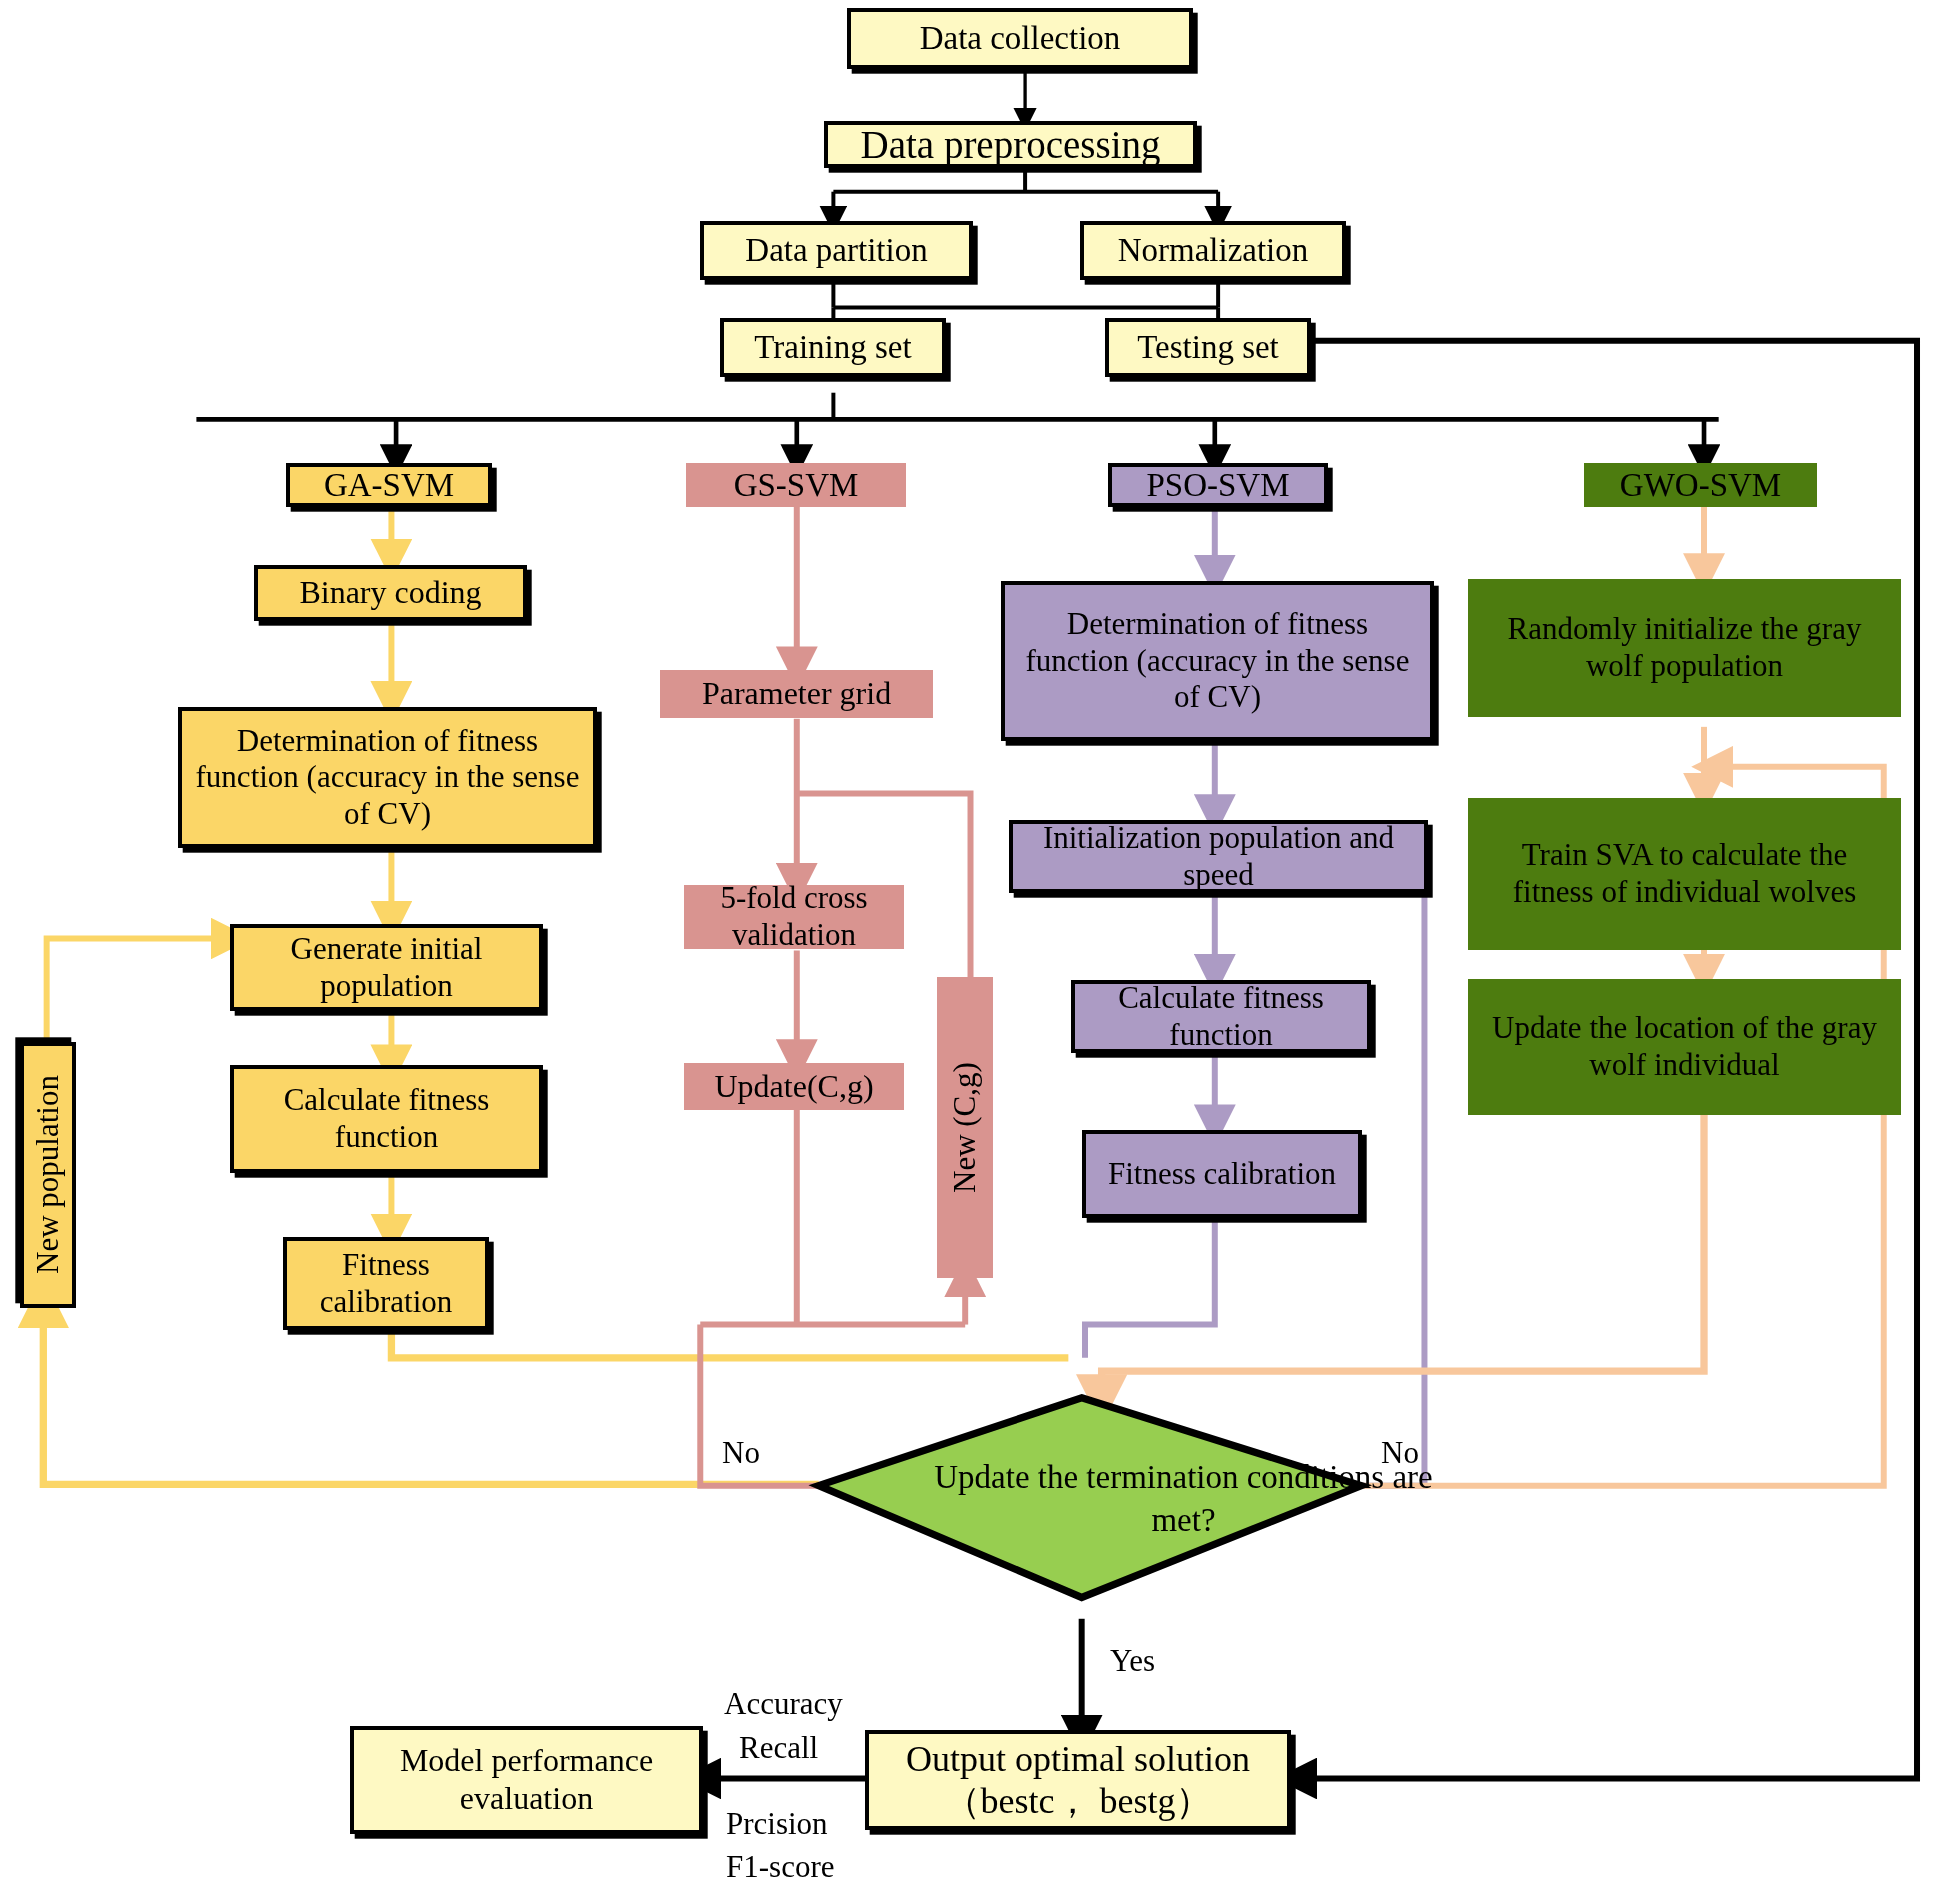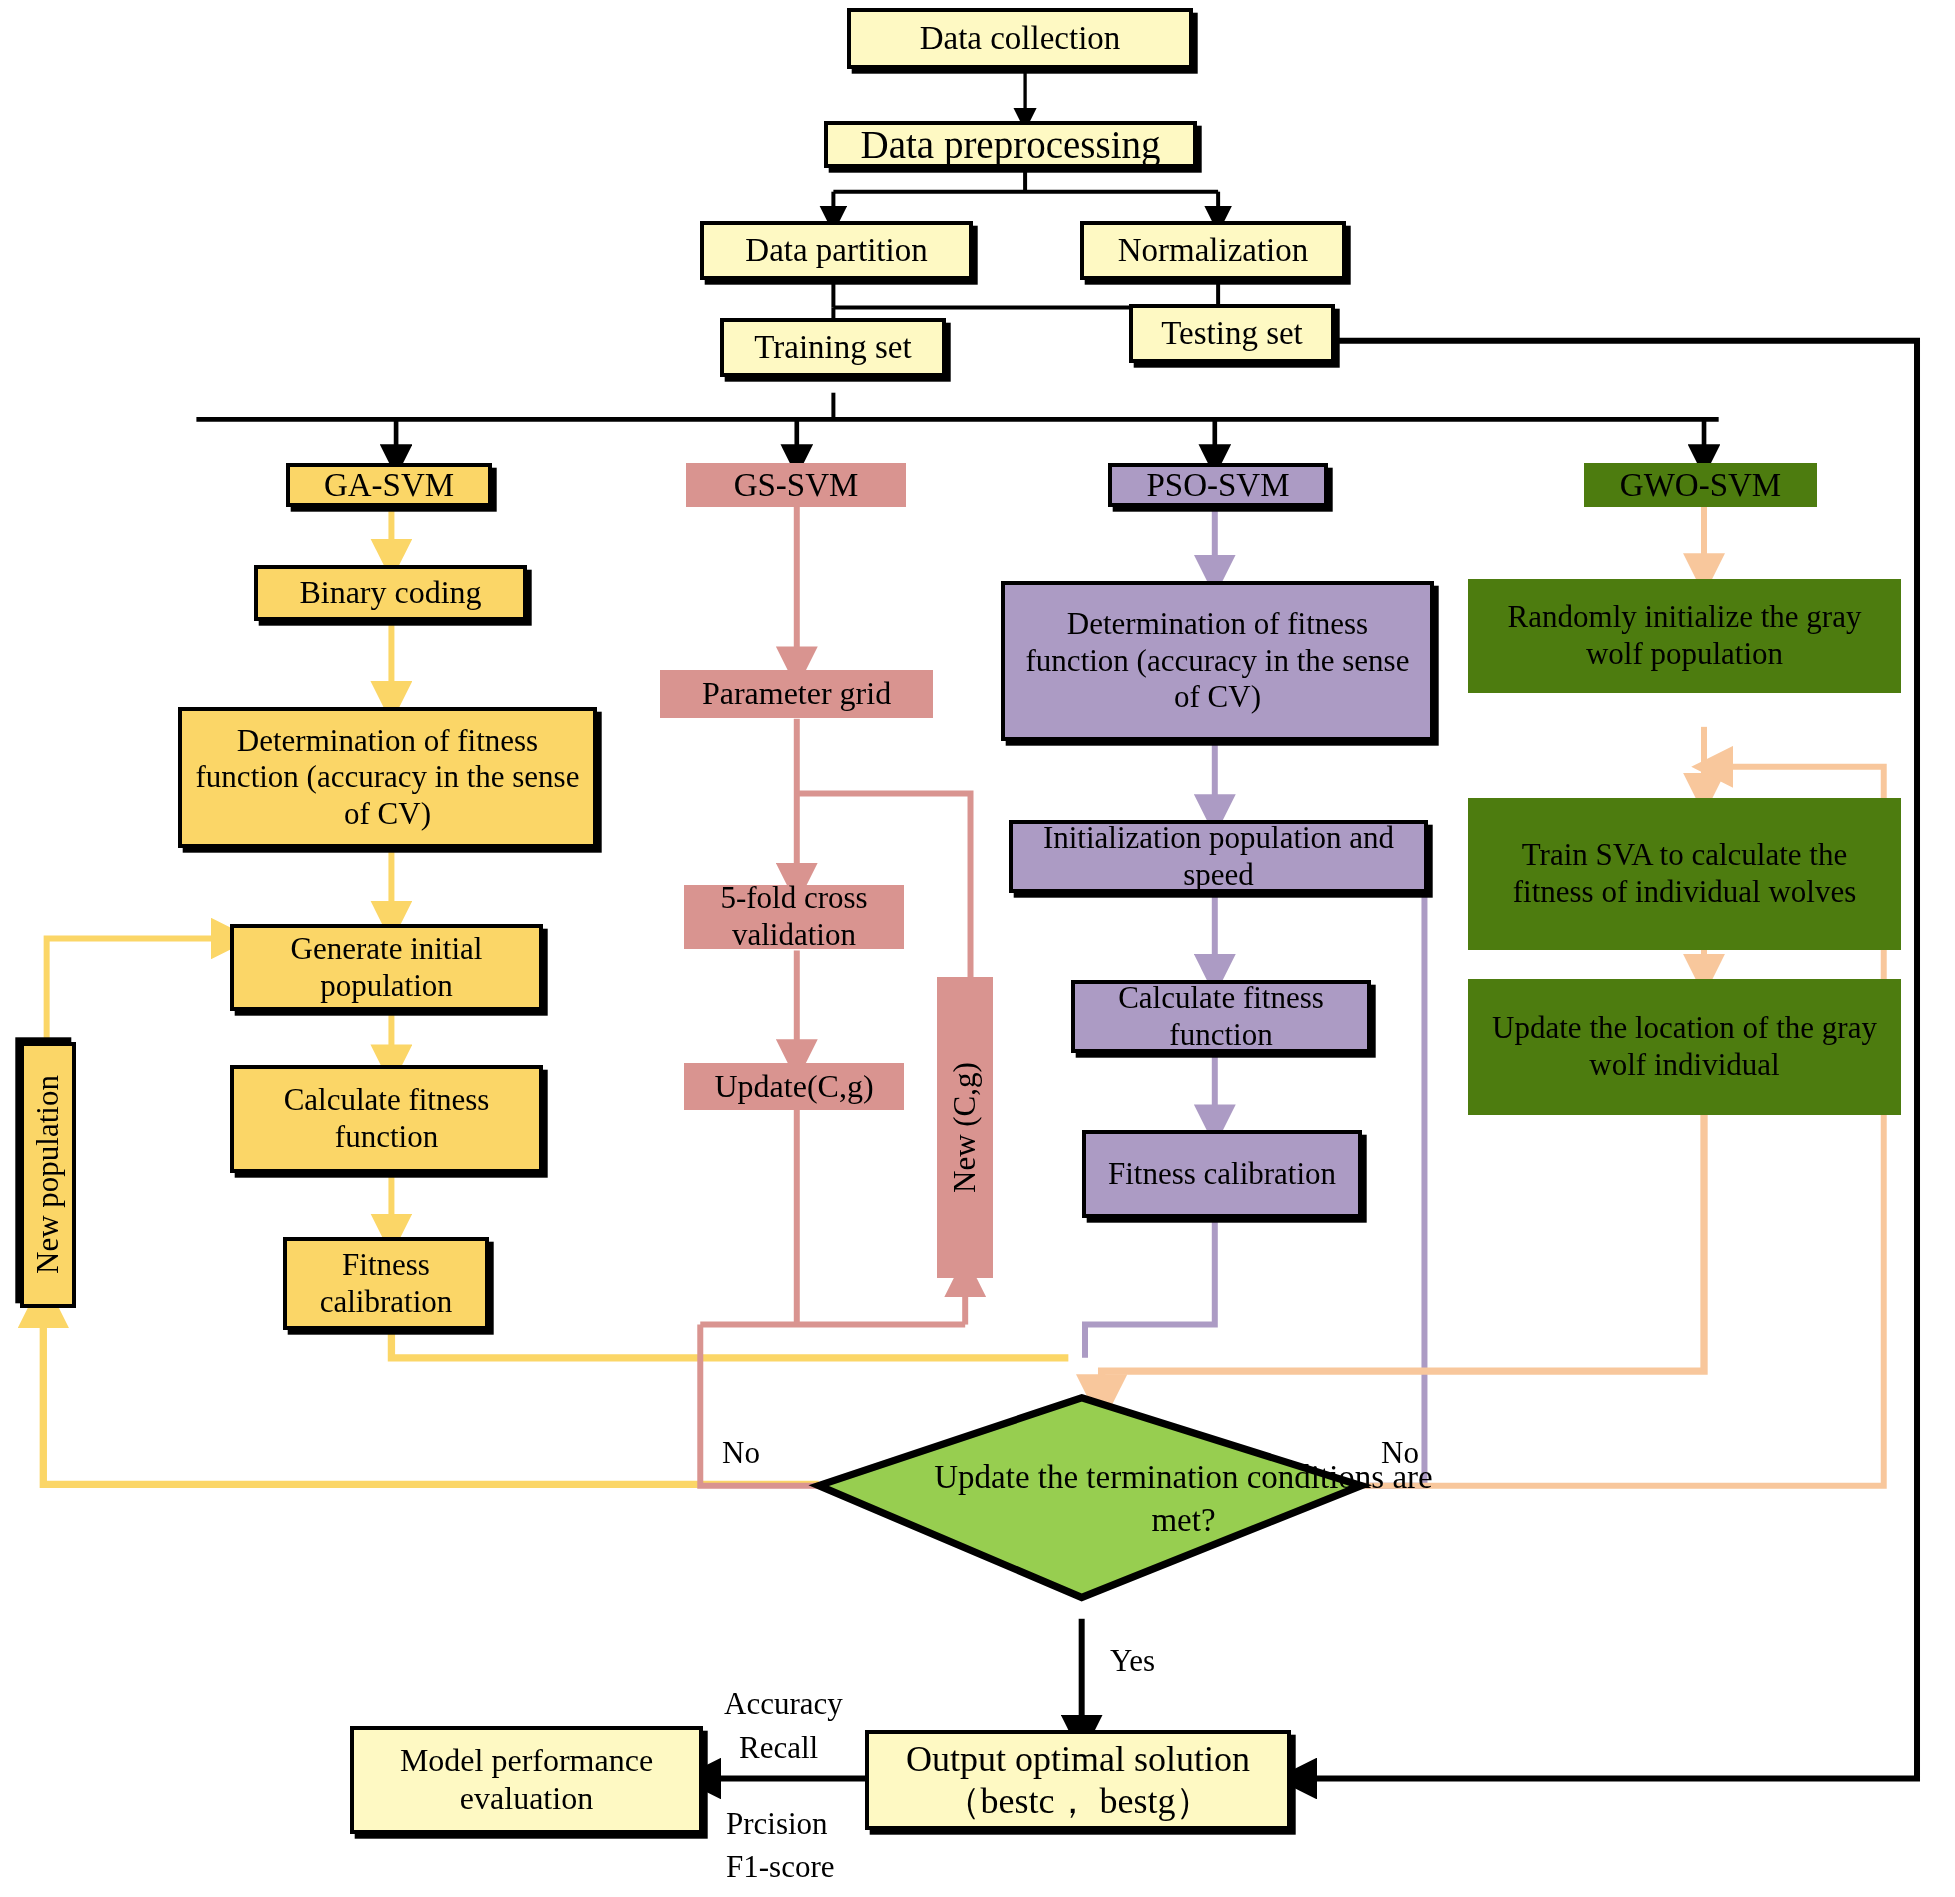--- a/index.html
+++ b/index.html
@@ -193,21 +193,21 @@
   </div>
 
   <div class="node bordered green" style="left:1080px; top:221px; width:266px; height:59px; font-size:33px;">
     <span>Normalization</span>
   </div>
 
   <div class="node bordered green" style="left:720px; top:318px; width:226px; height:59px; font-size:33px;">
     <span>Training set</span>
   </div>
 
-  <div class="node bordered green" style="left:1105px; top:304px; width:206px; height:59px; font-size:33px;margin-left:24px;">
+  <div class="node bordered green" style="left:1105px; top:318px; width:206px; height:59px; font-size:33px;">
     <span>Testing set</span>
   </div>
 
   <div class="node bordered yellow" style="left:286px; top:463px; width:206px; height:44px; font-size:33px;">
     <span>GA-SVM</span>
   </div>
 
   <div class="node bordered yellow" style="left:254px; top:565px; width:273px; height:56px; font-size:32px;">
     <span>Binary coding</span>
   </div>
@@ -269,21 +269,21 @@
   </div>
 
   <div class="node bordered purple" style="left:1082px; top:1130px; width:280px; height:88px; font-size:31px; padding:0 9.3px;">
     <span>Fitness calibration</span>
   </div>
 
   <div class="node plain orange" style="left:1584px; top:463px; width:233px; height:44px; font-size:33px;">
     <span>GWO-SVM</span>
   </div>
 
-  <div class="node plain orange" style="left:1468px; top:579px; width:433px; height:114px; font-size:31px; padding:0 12px;">
+  <div class="node plain orange" style="left:1468px; top:579px; width:433px; height:138px; font-size:31px; padding:0 12px;">
     <span>Randomly initialize the gray wolf population</span>
   </div>
 
   <div class="node plain orange" style="left:1468px; top:798px; width:433px; height:152px; font-size:31px; padding:0 12px;">
     <span>Train SVA to calculate the fitness of individual wolves</span>
   </div>
 
   <div class="node plain orange" style="left:1468px; top:979px; width:433px; height:136px; font-size:31px; padding:0 12px;">
     <span>Update the location of the gray wolf individual</span>
   </div>

